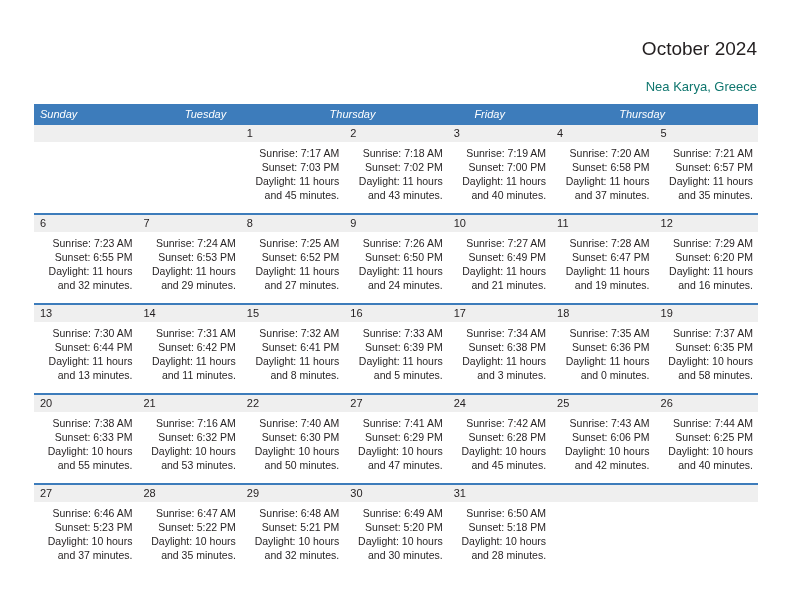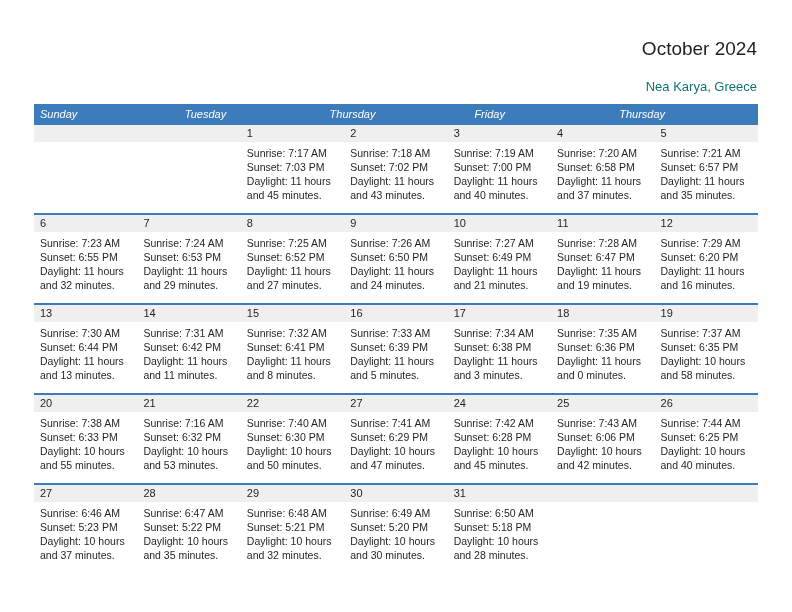--- a/index.html
+++ b/index.html
@@ -134,20 +134,21 @@
     background: #efefef;
     padding-left: 6px;
     font-size: 11px;
     line-height: 17px;
     color: #231f20;
   }
   .cell.empty .daynum-strip { color: transparent; }
 
   .cell-body {
     padding: 4px 5px 0 6px;
+    text-align: right;
   }
   .cell-body .line {
     font-size: 10.5px;
     line-height: 14px;
     color: #231f20;
     white-space: nowrap;
   }
 </style>
 </head>
 <body>

